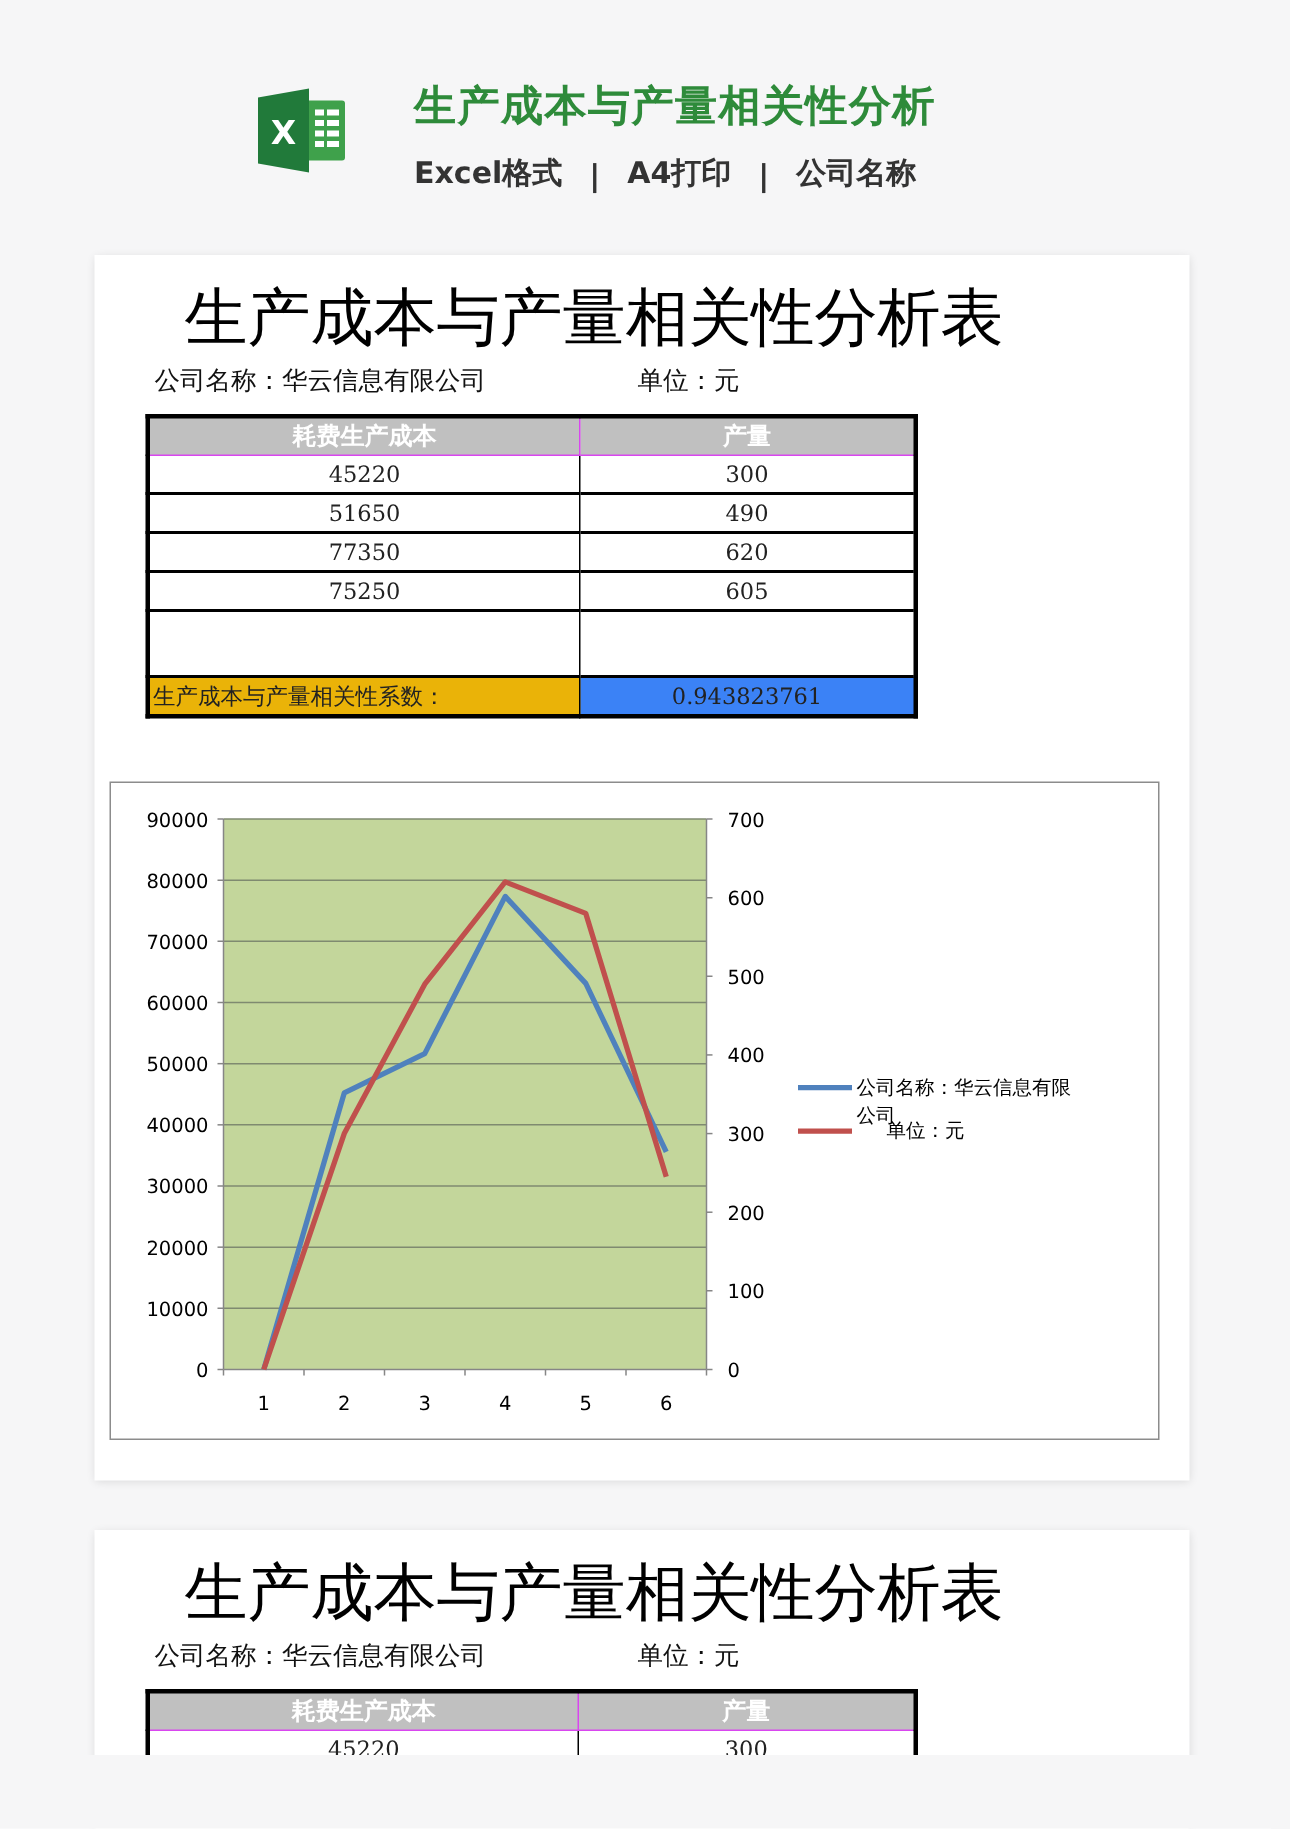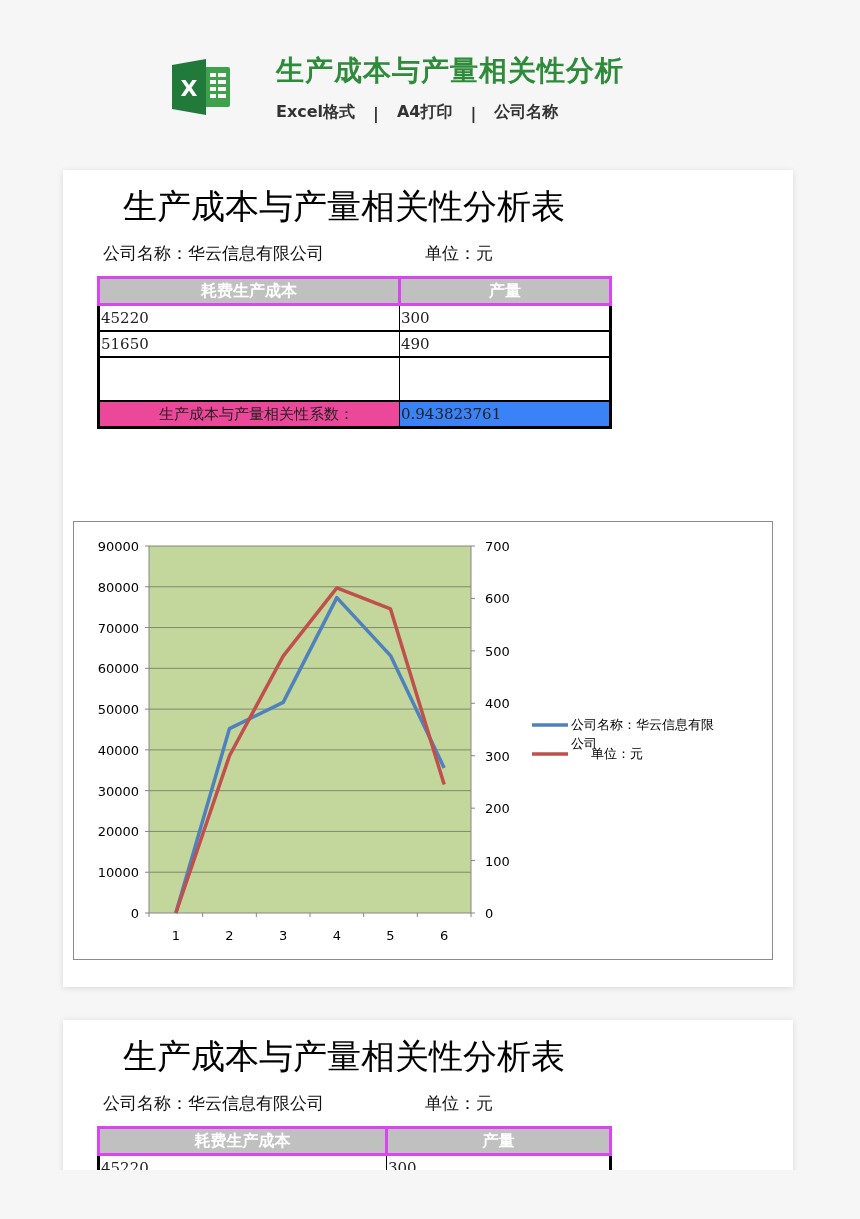--- a/index.html
+++ b/index.html
@@ -12,61 +12,61 @@
   .header { position: absolute; left: 0; top: 0; width: 860px; height: 150px; }
   .excel-logo { position: absolute; left: 170px; top: 57px; width: 64px; height: 60px; }
   .header-title {
     position: absolute; left: 276px; top: 52px;
     font-family: Liberation Serif, serif; font-weight: bold;
     font-size: 28px; color: #2e8b3a; letter-spacing: 1px;
   }
   .header-sub {
     position: absolute; left: 276px; top: 102px;
     font-family: "DejaVu Sans", sans-serif; font-weight: bold;
-    font-size: 16px; color: #333;
+    font-size: 20px; color: #333;
     display: flex; align-items: flex-end;
   }
   .header-sub .sep { margin: 0 18px; color: #333; }
 
   .page {
     position: absolute; left: 63px; width: 730px; background: #ffffff;
     box-shadow: 0 1px 6px rgba(0,0,0,0.12);
   }
   .page1 { top: 170px; height: 817px; }
   .page2 { top: 1020px; height: 200px; }
 
   .doc-title {
     position: absolute; left: 60px; top: 14px;
-    font-family: Liberation Serif, serif; font-size: 34px; color: #000;
+    font-family: Liberation Serif, serif; font-size: 42px; color: #000;
     letter-spacing: 0px;
   }
   .meta-line {
     position: absolute; left: 40px; top: 72px;
     font-family: Liberation Sans, sans-serif; font-size: 17px; color: #111;
   }
   .meta-unit { position: absolute; left: 362px; top: 72px;
     font-family: "DejaVu Serif", serif; font-size: 17px; color: #111; }
 
   table.data {
     position: absolute; left: 34px; top: 106px;
     border-collapse: collapse; width: 515px;
     border: 3px solid #000;
     font-family: "DejaVu Serif", serif; font-size: 15px;
   }
   table.data th {
     background: #c0c0c0; color: #ffffff; font-weight: bold;
-    height: 22px; border: 3px solid #d946ef; font-size: 16px; margin-left: 16px;
+    height: 22px; border: 1px solid #d946ef; font-size: 16px; margin-left: 16px;
   }
   table.data td {
-    height: 22px; border: 1px solid #000; color: #222;
+    height: 22px; border: 1px solid #000; text-align: center; color: #222;
     border-bottom: 2px solid #000;
   }
   table.data td.col1, table.data th.col1 { width: 283px; }
   table.data tr.blank td { height: 40px; }
-  table.data tr.coef td.label { background: #ec4899; text-align: center; padding-left: 15px; }
+  table.data tr.coef td.label { background: #eab308; text-align: left; padding-left: 2px; }
   table.data tr.coef td.value { background: #3b82f6; }
 
   .chart {
     position: absolute; left: 10px; top: 351px; width: 698px; height: 437px;
     border: 1px solid #8c8c8c; background: #fff;
   }
   .chart svg { position: absolute; left: 0; top: 0; }
   .tick-label { font-family: "DejaVu Sans", sans-serif; font-size: 13px; fill: #000; }
   .legend-text { font-family: "DejaVu Serif", serif; font-size: 13px; fill: #000; }
 </style>
@@ -111,20 +111,28 @@
       <th>产量</th>
     </tr>
     <tr>
       <td class="col1">45220</td>
       <td>300</td>
     </tr>
     <tr>
       <td class="col1">51650</td>
       <td>490</td>
     </tr>
+    <tr>
+      <td class="col1">77350</td>
+      <td>620</td>
+    </tr>
+    <tr>
+      <td class="col1">75250</td>
+      <td>605</td>
+    </tr>
     <tr class="blank">
       <td class="col1"></td>
       <td></td>
     </tr>
     <tr class="coef">
       <td class="col1 label">生产成本与产量相关性系数：</td>
       <td class="value">0.943823761</td>
     </tr>
   </tbody>
     </table>

